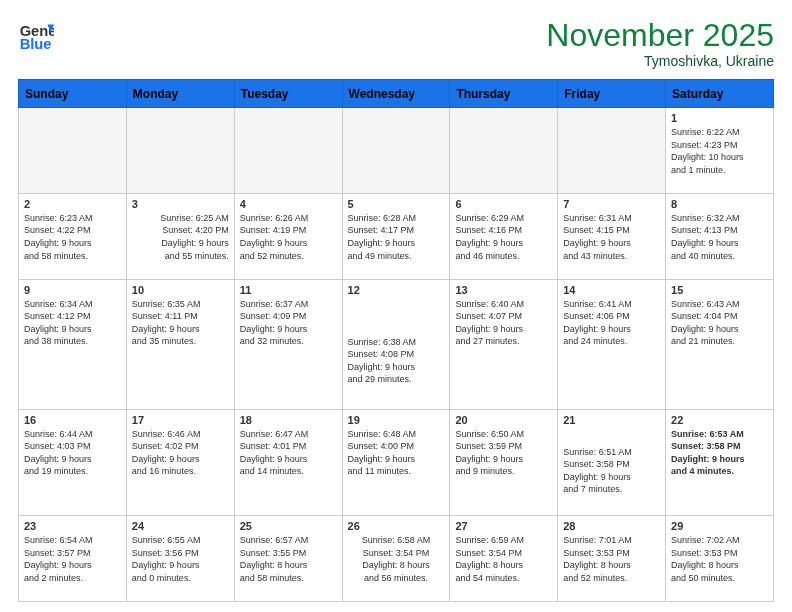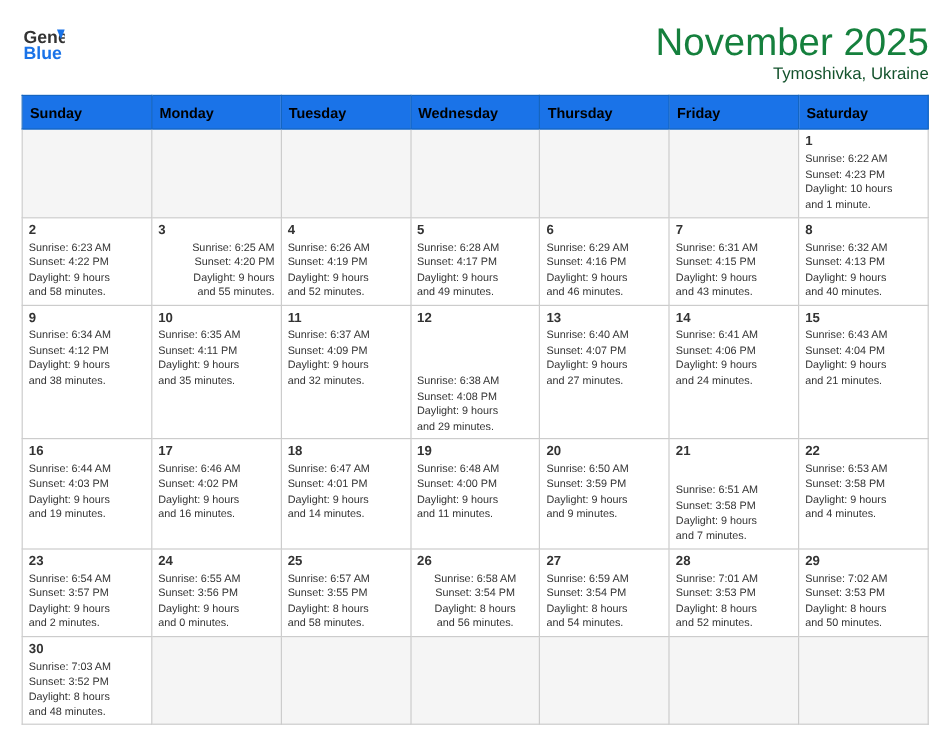--- a/index.html
+++ b/index.html
@@ -273,21 +273,21 @@
           </td>
           <td>
             <span class="day-num">21</span>
             <div class="day-info" style="white-space: pre-line; margin-top: 20px;">Sunrise: 6:51 AM
 Sunset: 3:58 PM
 Daylight: 9 hours
 and 7 minutes.</div>
           </td>
           <td>
             <span class="day-num">22</span>
-            <div class="day-info" style="white-space: pre-line;">Sunrise: 6:53 AM
+            <div class="day-info" style="white-space: pre-line; font-weight: bold;">Sunrise: 6:53 AM
 Sunset: 3:58 PM
 Daylight: 9 hours
 and 4 minutes.</div>
           </td>
         </tr>
         <tr>
           <td>
             <span class="day-num">23</span>
             <div class="day-info" style="white-space: pre-line;">Sunrise: 6:54 AM
 Sunset: 3:57 PM
@@ -329,31 +329,16 @@
 Daylight: 8 hours
 and 52 minutes.</div>
           </td>
           <td>
             <span class="day-num">29</span>
             <div class="day-info" style="white-space: pre-line;">Sunrise: 7:02 AM
 Sunset: 3:53 PM
 Daylight: 8 hours
 and 50 minutes.</div>
           </td>
-        </tr>
-        <tr>
-          <td>
-            <span class="day-num">30</span>
-            <div class="day-info" style="white-space: pre-line;">Sunrise: 7:03 AM
-Sunset: 3:52 PM
-Daylight: 8 hours
-and 48 minutes.</div>
-          </td>
-          <td class="empty"></td>
-          <td class="empty"></td>
-          <td class="empty"></td>
-          <td class="empty"></td>
-          <td class="empty"></td>
-          <td class="empty"></td>
         </tr>
       </tbody>
   </table>
 </div>
 
 </body></html>

